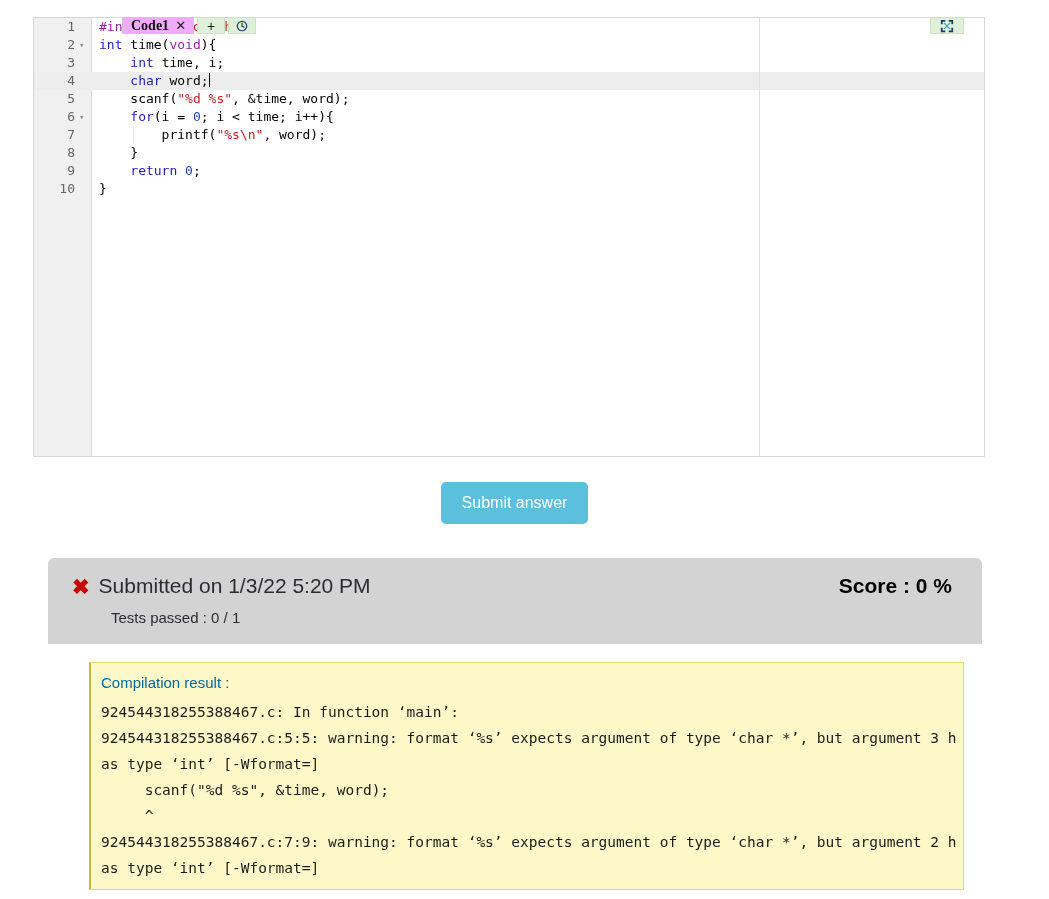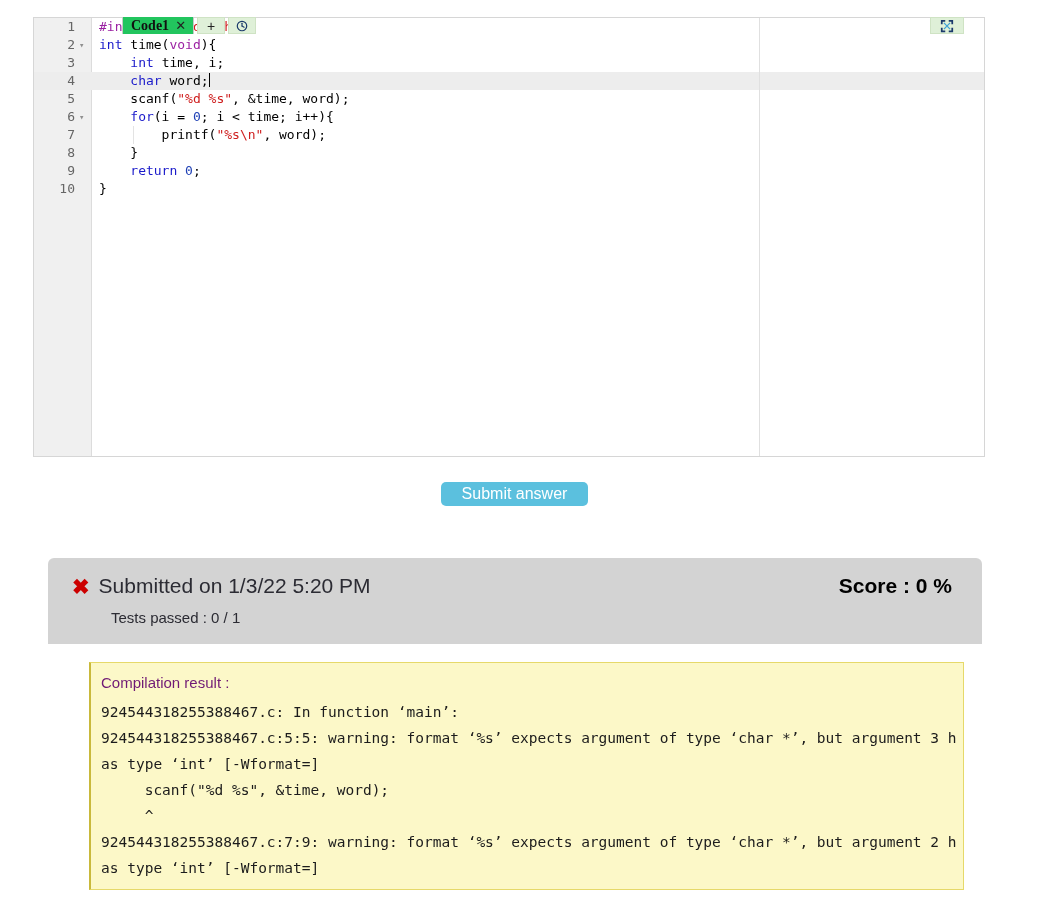--- a/index.html
+++ b/index.html
@@ -123,21 +123,21 @@
     height: 17px;
     display: flex;
     align-items: stretch;
     z-index: 5;
   }
   #tab-code1 {
     display: flex;
     align-items: center;
     gap: 6px;
     padding: 0 7px 0 8px;
-    background: #22c55e;
+    background: #f0abfc;
     border-left: 1px solid #c9c9c9;
     border-right: 1px solid #c9c9c9;
     font-family: "Liberation Serif", serif;
     font-weight: bold;
     font-size: 14px;
     color: #111;
     line-height: 1;
   }
   #tab-close {
     font-family: "Liberation Sans", sans-serif;
@@ -175,21 +175,21 @@
     z-index: 5;
     cursor: pointer;
   }
 
   
   #submit-btn {
     position: absolute;
     left: 441px;
     top: 482px;
     width: 147px;
-    height: 24px;
+    height: 42px;
     background: #5bc0de;
     color: #ffffff;
     border: none;
     border-radius: 5px;
     font-family: "Liberation Sans", sans-serif;
     font-size: 16px;
     cursor: pointer;
   }
 
   
@@ -244,21 +244,21 @@
     width: 875px;
     background: #fcf8c8;
     border: 1px solid #e6d96a;
     border-left: 2px solid #c9b93b;
     box-sizing: border-box;
     padding: 11px 0 8px 10px;
   }
   #compile-title {
     font-family: "Liberation Sans", sans-serif;
     font-size: 15px;
-    color: #701a75;
+    color: #0369a1;
     margin-bottom: 8px;
   }
   #compile-output {
     font-family: "DejaVu Sans Mono", monospace;
     font-size: 14.5px;
     line-height: 26px;
     color: #1c1c1c;
     white-space: pre-wrap;
     word-break: break-all;
     margin: 0;

